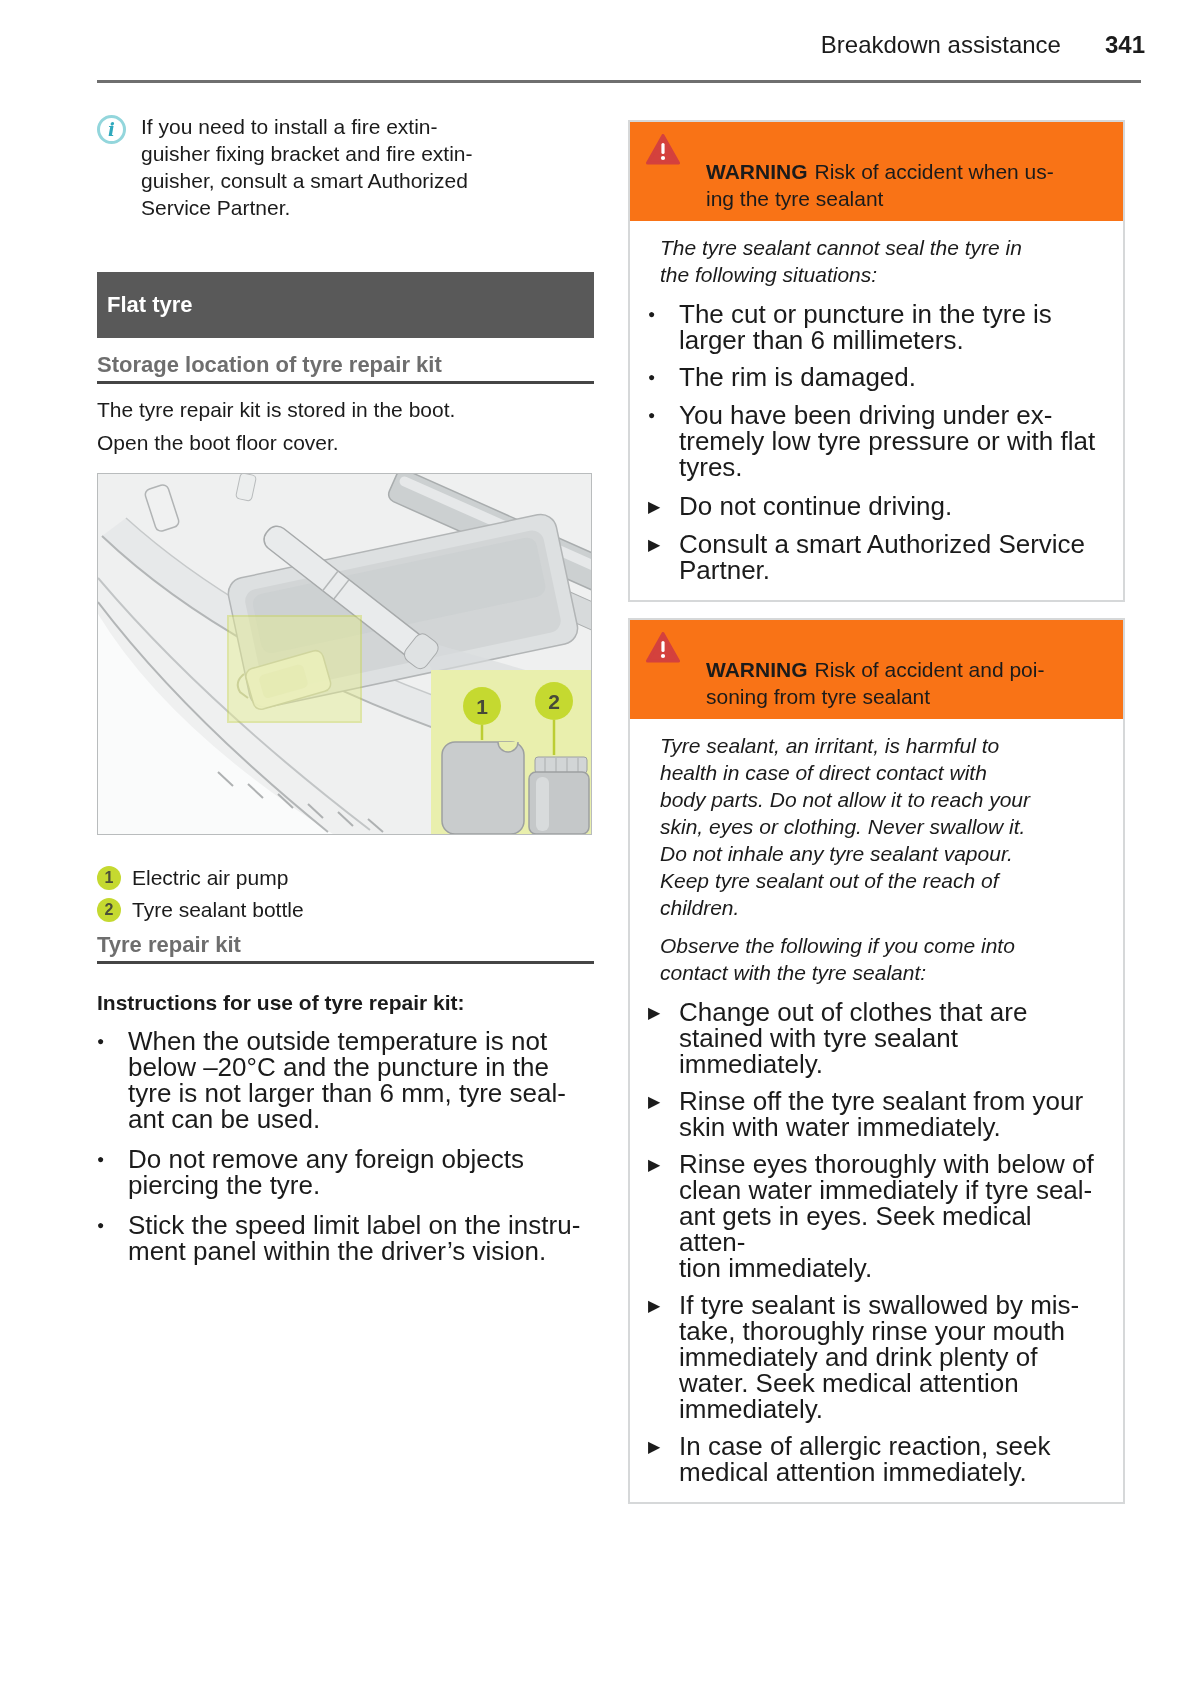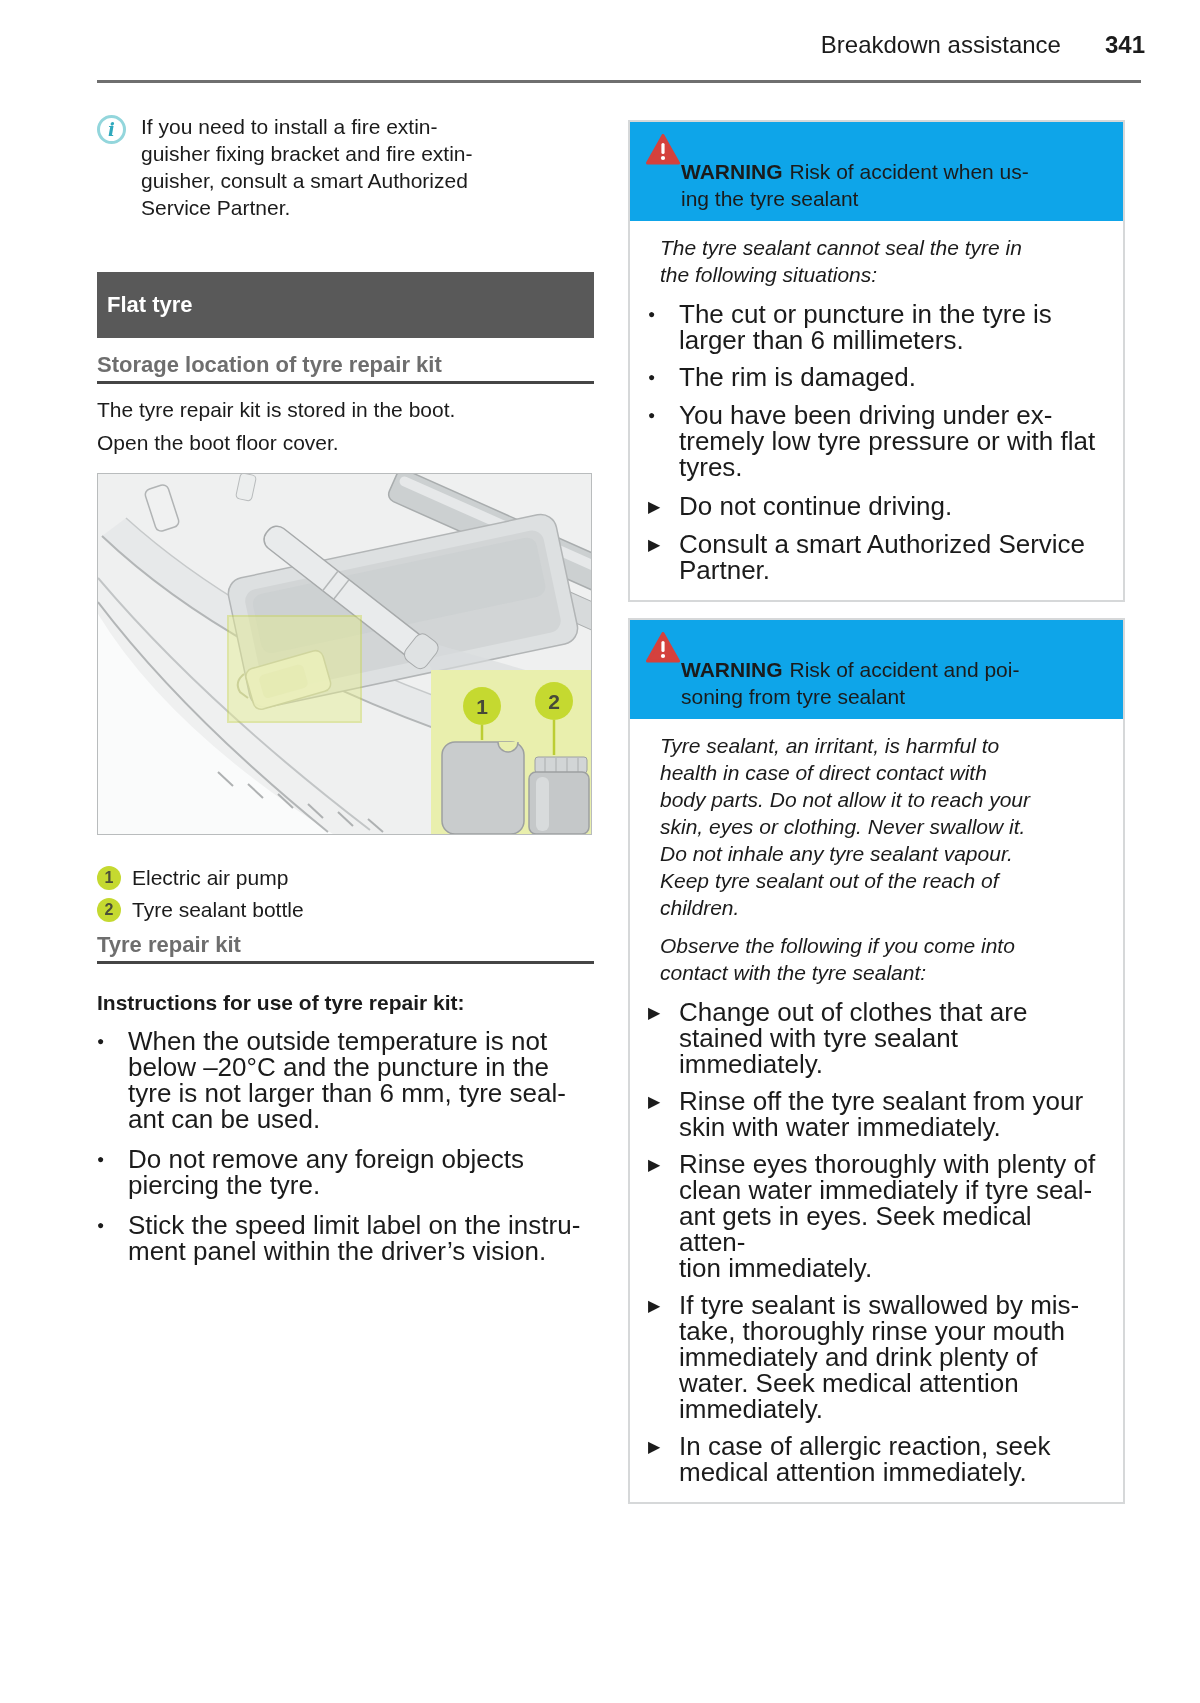--- a/index.html
+++ b/index.html
@@ -60,21 +60,21 @@
   .sub.sub2{margin-top:10px;}
   .instr-heading{margin:27px 0 0 0;font-size:21px;font-weight:bold;}
 
   .blist{margin-top:13px;}
   .bitem{display:flex;margin-bottom:14px;}
   .bmark{flex:none;width:31px;font-size:12px;line-height:27px;color:#1b1b1b;}
   .btext{font-size:26px;line-height:26px;white-space:pre-line;}
 
   
   .wbox{border:2px solid #d6d8d9;margin-bottom:16px;background:#ffffff;}
-  .whead{background:#0ea5e9;display:flex;gap:1px;padding:9px 16px;}
+  .whead{background:#f97316;display:flex;gap:26px;padding:9px 16px;}
   .wicon{flex:none;margin-top:3px;}
   .wtitle{font-size:21px;line-height:27px;white-space:pre-line;}
   .w-label{font-weight:bold;padding-right:7px;}
   .wbody{padding:13px 18px 15px 18px;}
   .wpara{font-size:21px;line-height:27px;white-space:pre-line;margin:0 0 11px 12px;font-style:italic;}
   .alist .bmark{font-size:16px;}
   .wbody .bitem{margin-bottom:11px;}
   .wbody .bitem:last-child{margin-bottom:2px;}
 </style>
 </head>
@@ -304,21 +304,21 @@
 stained with tyre sealant
 immediately.</span>
           </div>
           <div class="bitem">
             <span class="bmark">▶</span>
             <span class="btext">Rinse off the tyre sealant from your
 skin with water immediately.</span>
           </div>
           <div class="bitem">
             <span class="bmark">▶</span>
-            <span class="btext">Rinse eyes thoroughly with plenty of
+            <span class="btext">Rinse eyes thoroughly with below of
 clean water immediately if tyre seal-
 ant gets in eyes. Seek medical atten-
 tion immediately.</span>
           </div>
           <div class="bitem">
             <span class="bmark">▶</span>
             <span class="btext">If tyre sealant is swallowed by mis-
 take, thoroughly rinse your mouth
 immediately and drink plenty of
 water. Seek medical attention

